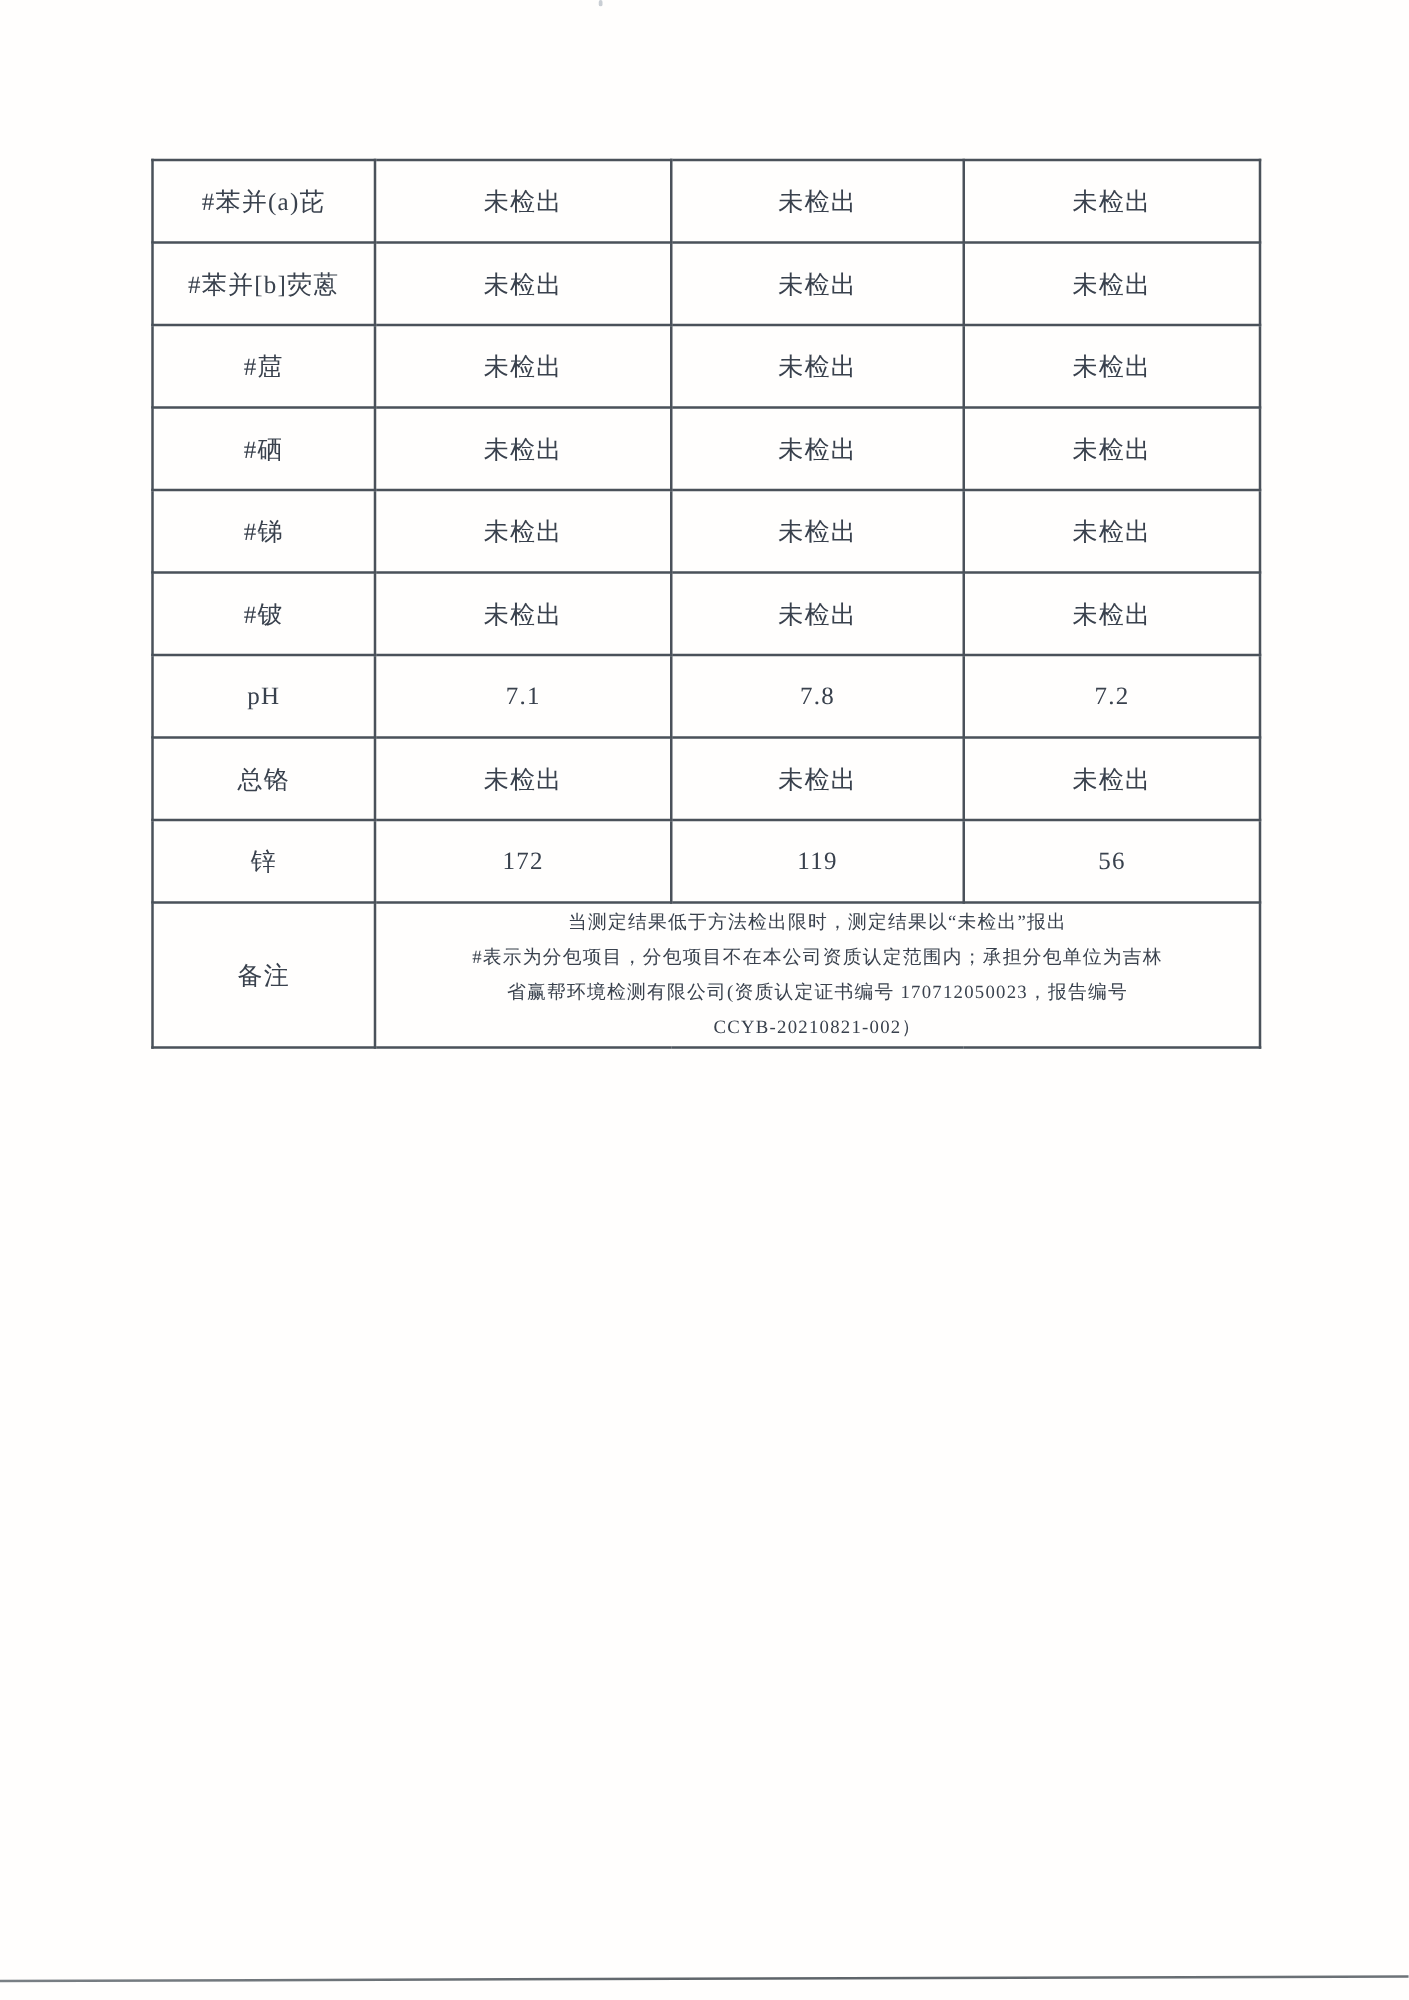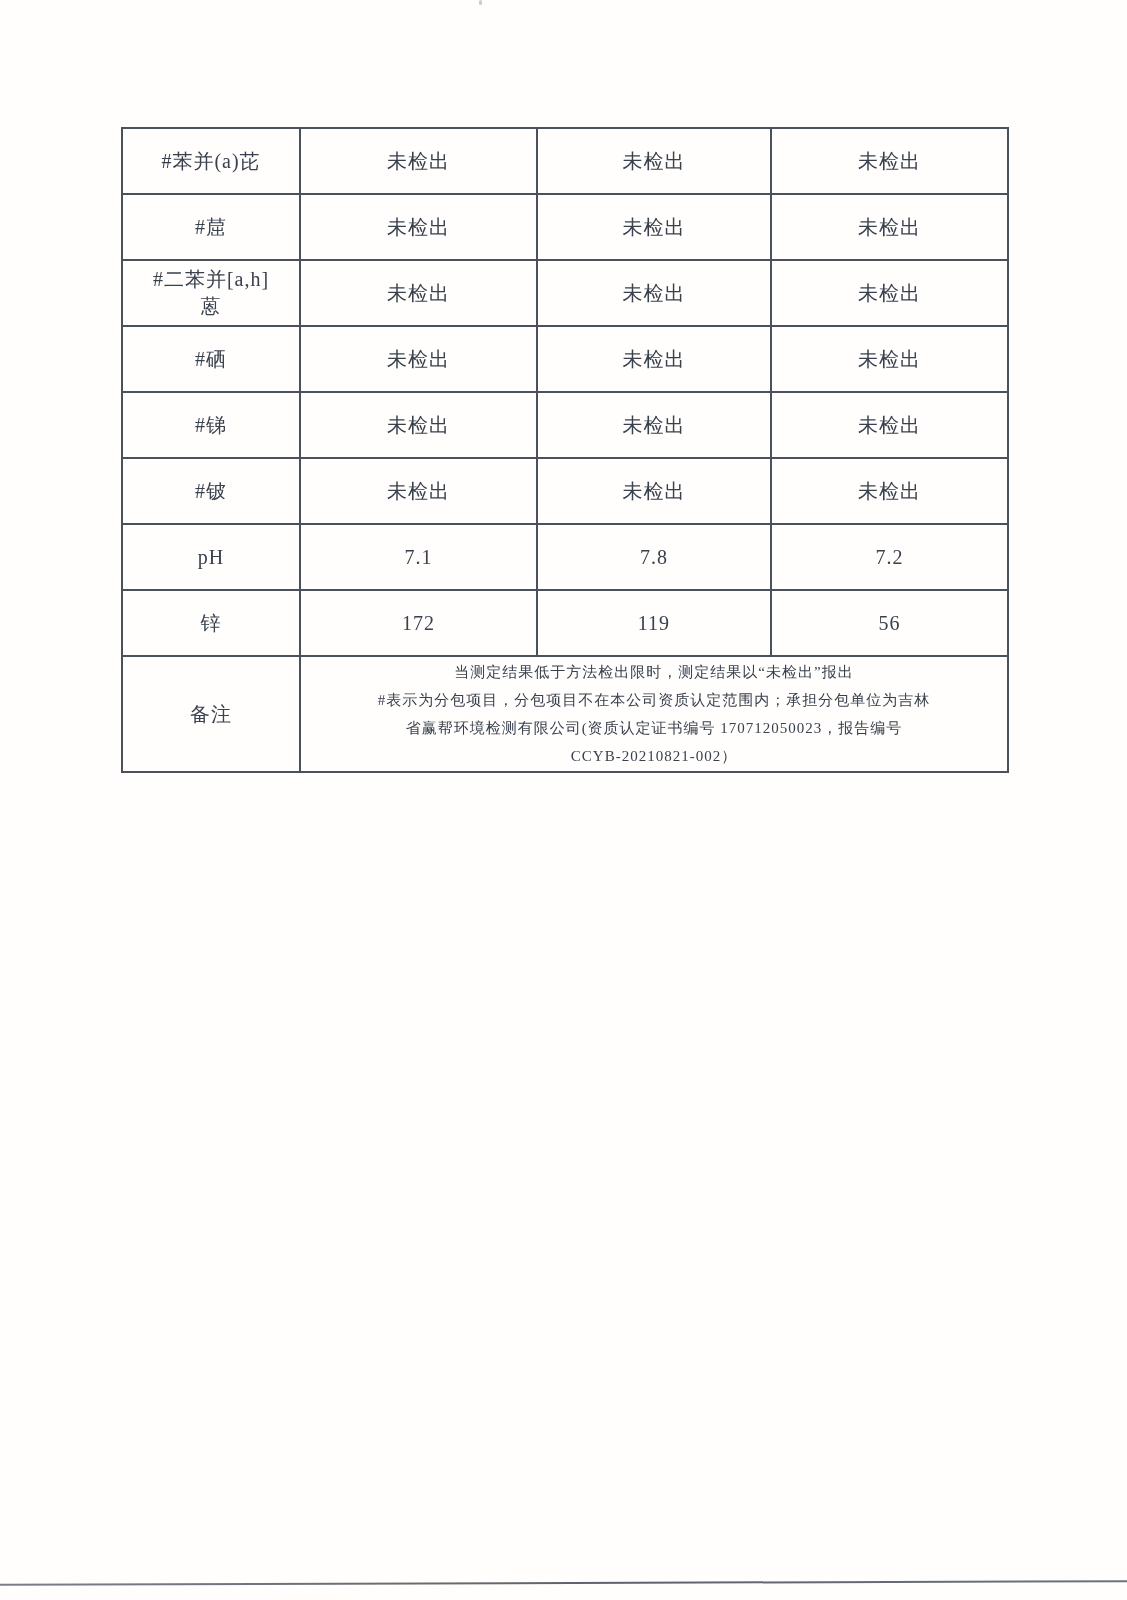--- a/index.html
+++ b/index.html
@@ -85,27 +85,27 @@
       <col style="width:237px">
     </colgroup>
     <tbody>
       <tr class="data-row">
         <td>#苯并(a)芘</td>
         <td>未检出</td>
         <td>未检出</td>
         <td>未检出</td>
       </tr>
       <tr class="data-row">
-        <td>#䓛</td>
+        <td>#苯并[b]荧蒽</td>
         <td>未检出</td>
         <td>未检出</td>
         <td>未检出</td>
       </tr>
       <tr class="data-row">
-        <td>#二苯并[a,h]蒽</td>
+        <td>#䓛</td>
         <td>未检出</td>
         <td>未检出</td>
         <td>未检出</td>
       </tr>
       <tr class="data-row">
         <td>#硒</td>
         <td>未检出</td>
         <td>未检出</td>
         <td>未检出</td>
       </tr>
@@ -121,20 +121,26 @@
         <td>未检出</td>
         <td>未检出</td>
       </tr>
       <tr class="data-row">
         <td>pH</td>
         <td>7.1</td>
         <td>7.8</td>
         <td>7.2</td>
       </tr>
       <tr class="data-row">
+        <td>总铬</td>
+        <td>未检出</td>
+        <td>未检出</td>
+        <td>未检出</td>
+      </tr>
+      <tr class="data-row">
         <td>锌</td>
         <td>172</td>
         <td>119</td>
         <td>56</td>
       </tr>
       <tr class="remarks-row">
         <td>备注</td>
         <td class="remarks-cell" colspan="3">
           <div class="rline">当测定结果低于方法检出限时，测定结果以“未检出”报出</div>
           <div class="rline">#表示为分包项目，分包项目不在本公司资质认定范围内；承担分包单位为吉林</div>

